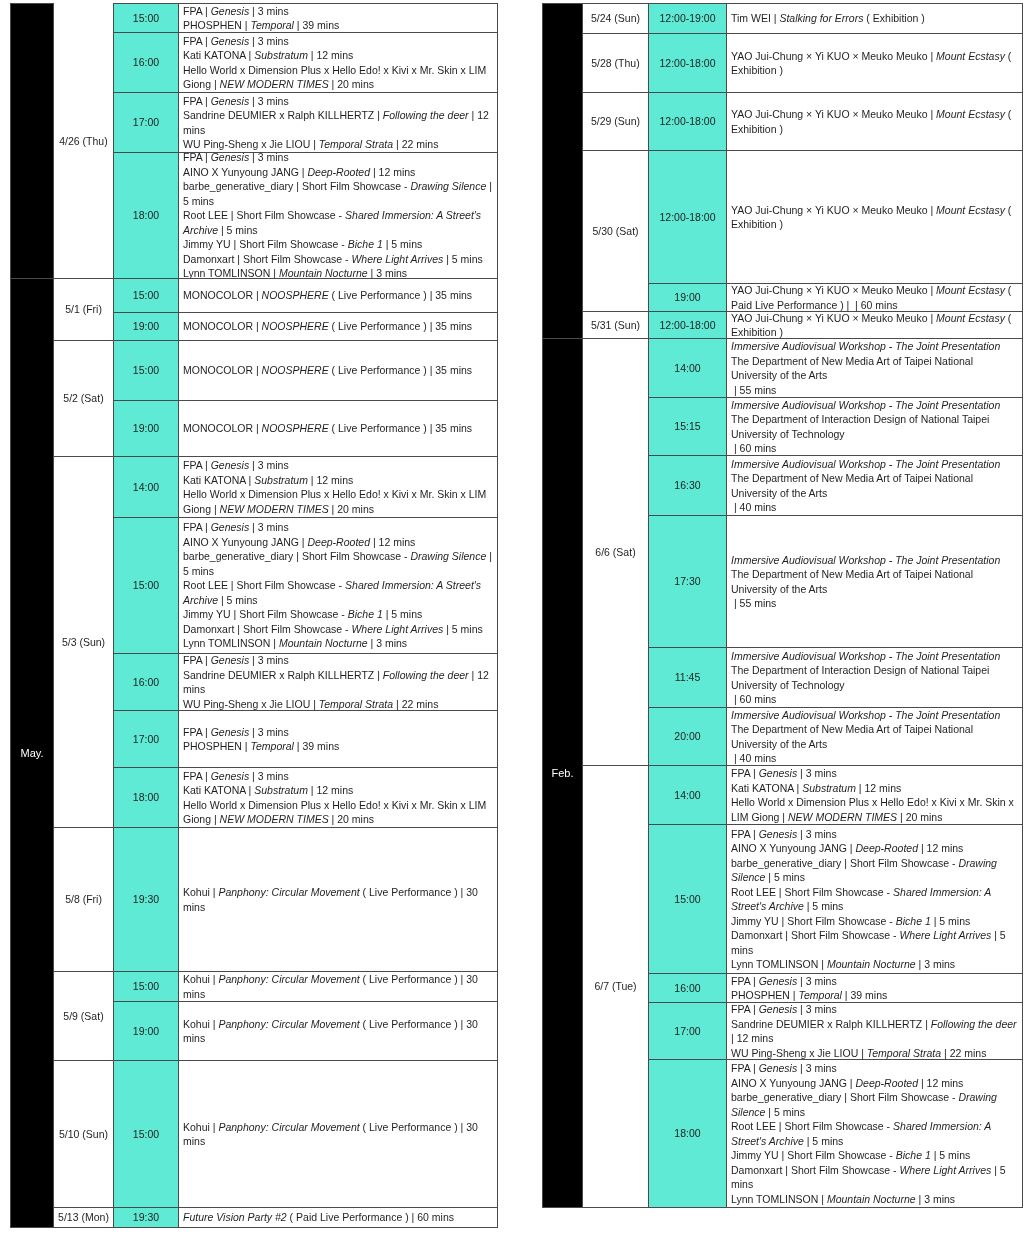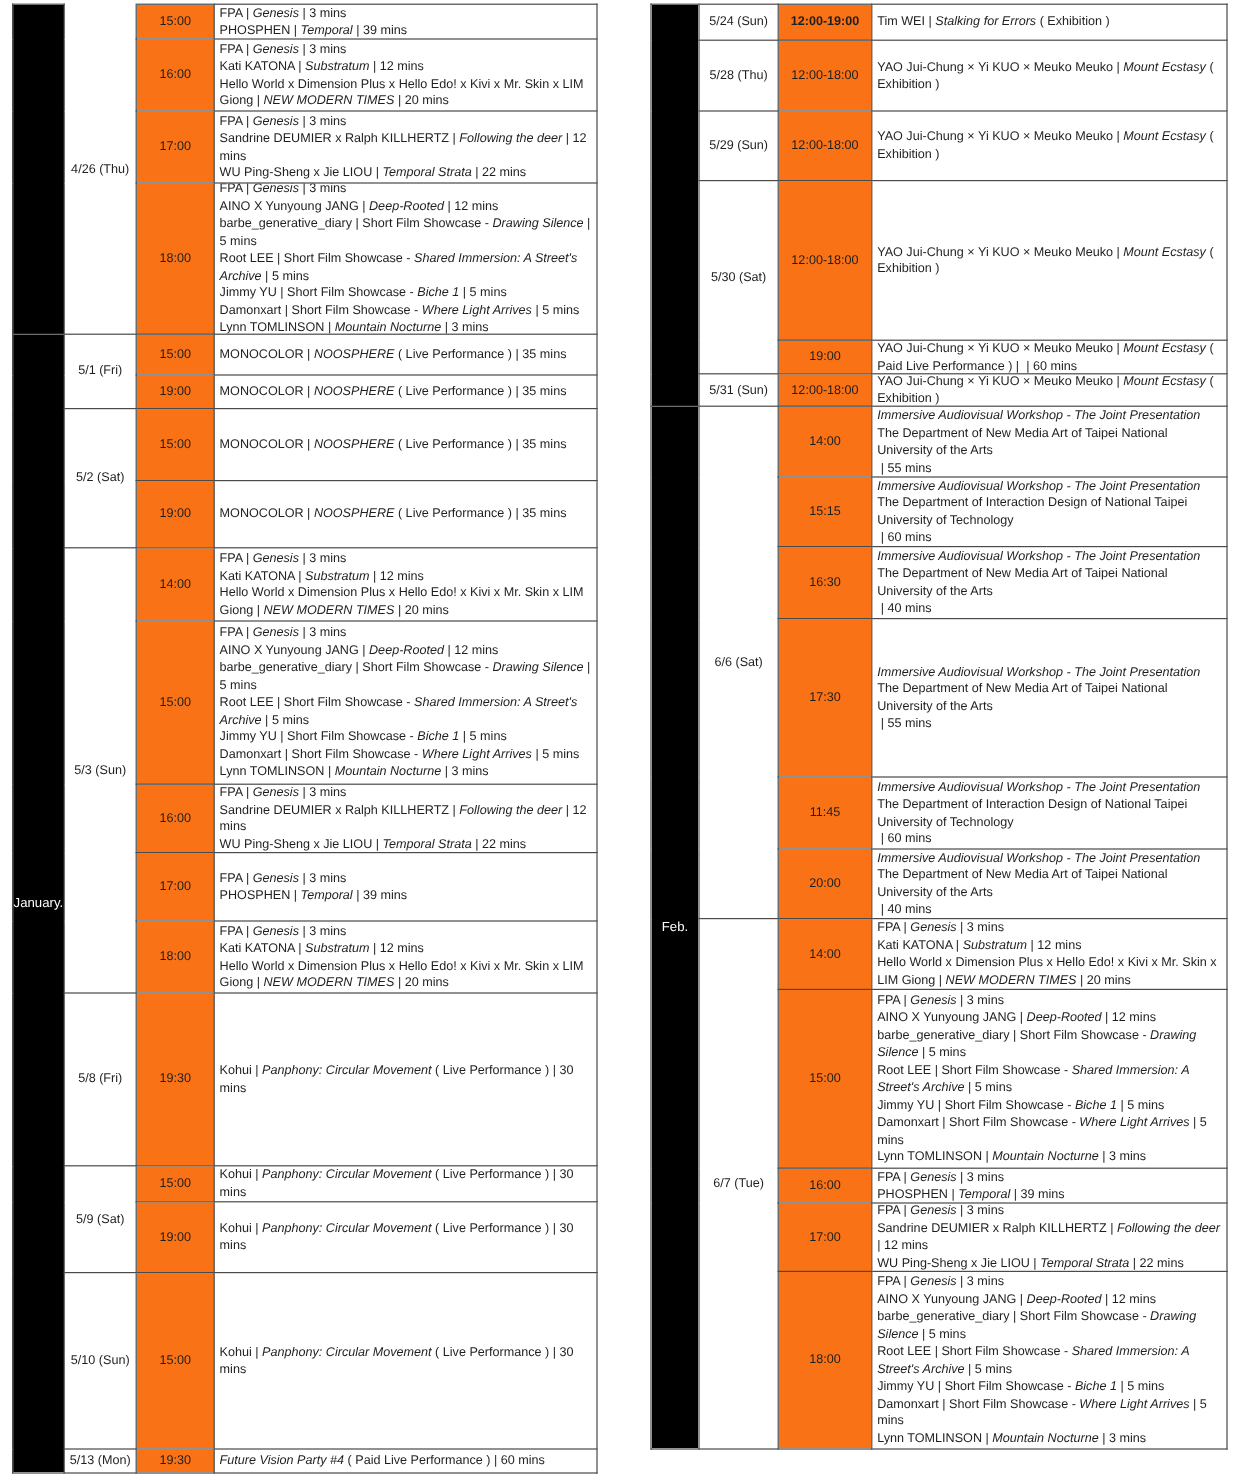--- a/index.html
+++ b/index.html
@@ -31,21 +31,21 @@
     text-align:center;
     font-size:11px;
   }
   td.date{
     text-align:center;
     background:#ffffff;
   }
   td.date.no-top{border-top:none;}
   td.time{
     text-align:center;
-    background:#f97316;
+    background:#5eead4;
   }
   td.desc{background:#ffffff;}
   .desc-inner{
     box-sizing:border-box;
     width:100%;
     display:flex;
     flex-direction:column;
     justify-content:center;
     align-items:flex-start;
     overflow:hidden;
@@ -105,21 +105,21 @@
               <div class="line"><span>AINO X Yunyoung JANG | </span><i>Deep-Rooted</i><span> | 12 mins</span></div>
               <div class="line"><span>barbe_generative_diary | Short Film Showcase - </span><i>Drawing Silence</i><span> | 5 mins</span></div>
               <div class="line"><span>Root LEE | Short Film Showcase - </span><i>Shared Immersion: A Street's Archive</i><span> | 5 mins</span></div>
               <div class="line"><span>Jimmy YU | Short Film Showcase - </span><i>Biche 1</i><span> | 5 mins</span></div>
               <div class="line"><span>Damonxart | Short Film Showcase - </span><i>Where Light Arrives</i><span> | 5 mins</span></div>
               <div class="line"><span>Lynn TOMLINSON | </span><i>Mountain Nocturne</i><span> | 3 mins</span></div>
             </div>
           </td>
         </tr>
         <tr>
-          <td class="month" rowspan="14"><span>January.</span></td>
+          <td class="month" rowspan="14"><span>May.</span></td>
           <td class="date" rowspan="2">5/1 (Fri)</td>
           <td class="time" style="height: 33px;">15:00</td>
           <td class="desc">
             <div class="desc-inner" style="height: 33px;">
               <div class="line"><span>MONOCOLOR | </span><i>NOOSPHERE</i><span> ( Live Performance ) | 35 mins</span></div>
             </div>
           </td>
         </tr>
         <tr>
           <td class="time" style="height: 27px;">19:00</td>
@@ -233,38 +233,38 @@
             <div class="desc-inner" style="height: 146px;">
               <div class="line"><span>Kohui | </span><i>Panphony: Circular Movement</i><span> ( Live Performance ) | 30 mins</span></div>
             </div>
           </td>
         </tr>
         <tr>
           <td class="date" rowspan="1">5/13 (Mon)</td>
           <td class="time" style="height: 19px;">19:30</td>
           <td class="desc">
             <div class="desc-inner" style="height: 19px;">
-              <div class="line"><i>Future Vision Party #4</i><span> ( Paid Live Performance ) | 60 mins</span></div>
+              <div class="line"><i>Future Vision Party #2</i><span> ( Paid Live Performance ) | 60 mins</span></div>
             </div>
           </td>
         </tr>
       </tbody>
     </table>
     <table class="sched" style="left: 542px; top: 3px;">
       <colgroup>
         <col style="width: 40px;">
         <col style="width: 66px;">
         <col style="width: 78px;">
         <col style="width: 296px;">
       </colgroup>
       <tbody>
         <tr>
           <td class="month" rowspan="6"><span></span></td>
           <td class="date" rowspan="1">5/24 (Sun)</td>
-          <td class="time" style="height: 29px; font-weight: bold;">12:00-19:00</td>
+          <td class="time" style="height: 29px;">12:00-19:00</td>
           <td class="desc">
             <div class="desc-inner" style="height: 29px;">
               <div class="line"><span>Tim WEI | </span><i>Stalking for Errors</i><span> ( Exhibition )</span></div>
             </div>
           </td>
         </tr>
         <tr>
           <td class="date" rowspan="1">5/28 (Thu)</td>
           <td class="time" style="height: 58px;">12:00-18:00</td>
           <td class="desc">

